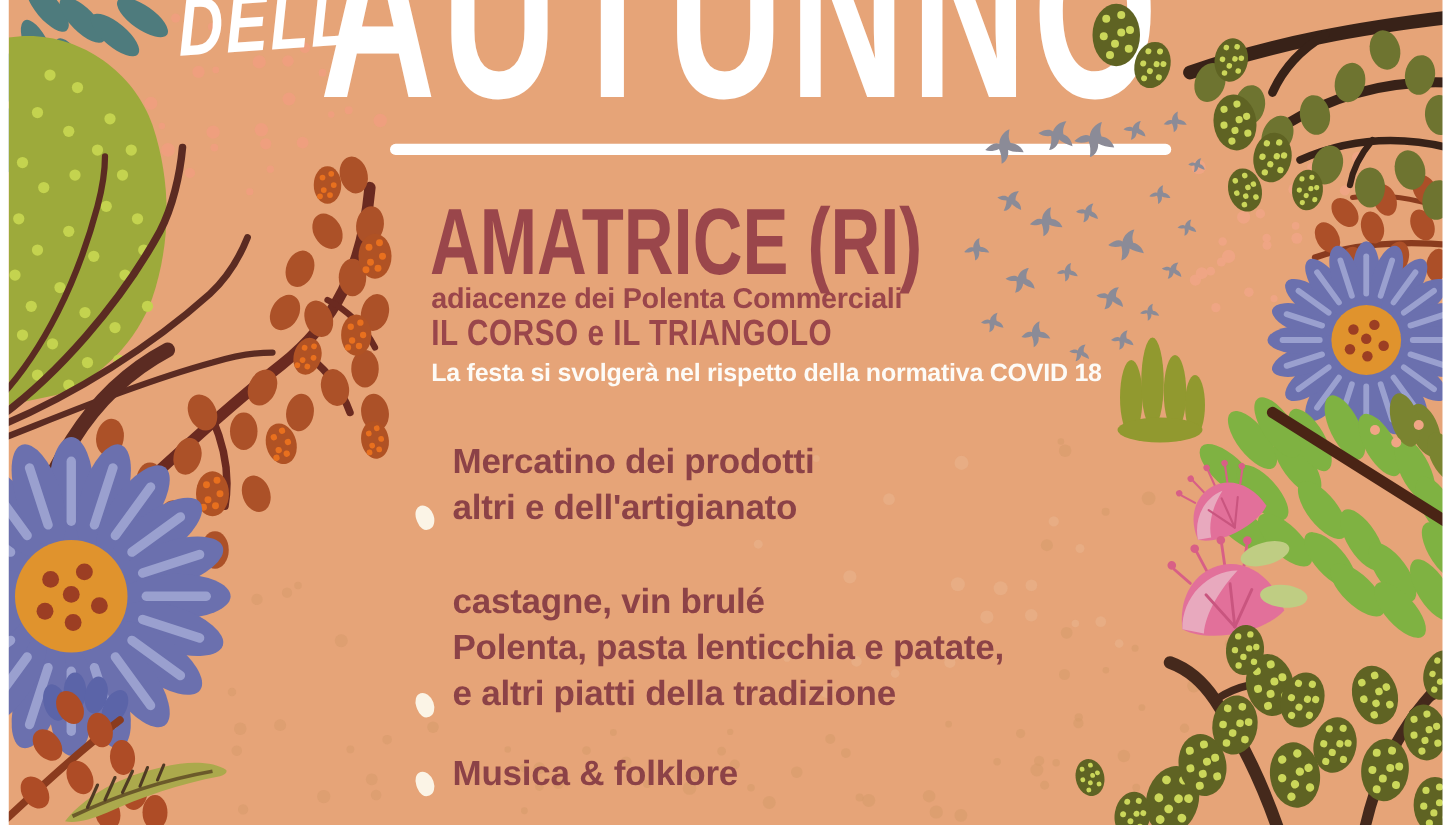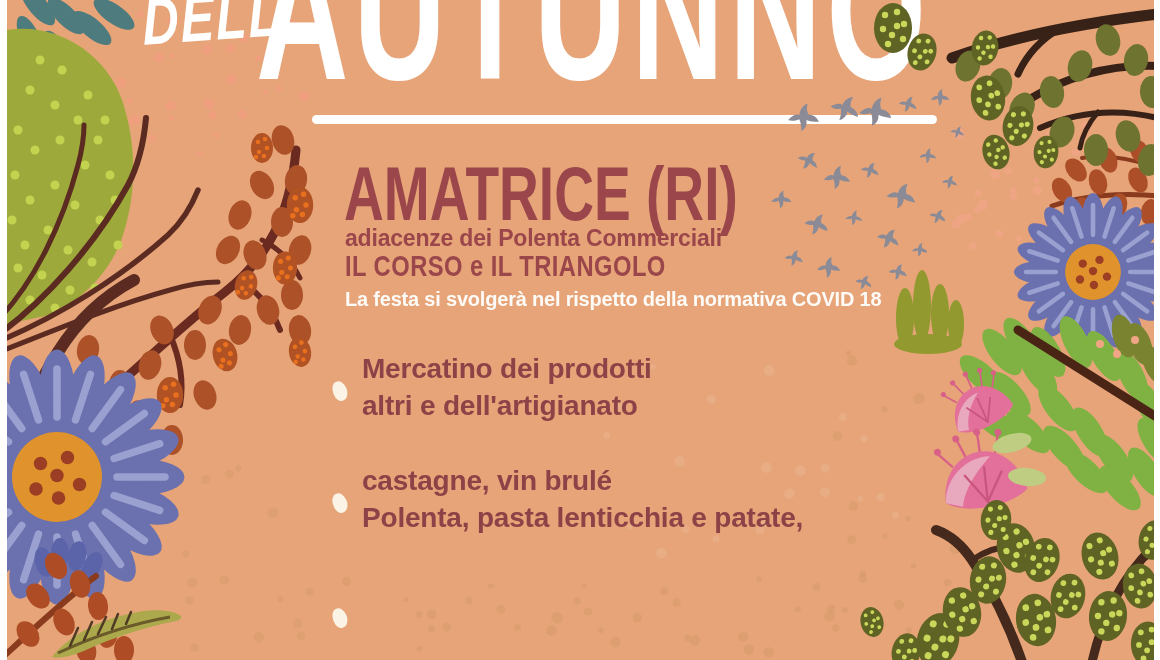--- a/index.html
+++ b/index.html
@@ -19,21 +19,21 @@
 
   .city{position:absolute;left:344px;top:150px;font-size:58px;font-weight:bold;color:#9A464B;
       transform:scale(0.95,1.3);transform-origin:left top;white-space:nowrap}
   .venue-intro{position:absolute;left:345px;top:225px;font-size:23px;font-weight:bold;color:#9A464B;
       letter-spacing:-0.2px;white-space:nowrap}
   .venue-names{position:absolute;left:345px;top:250px;font-size:27px;font-weight:bold;color:#9A464B;
       letter-spacing:0.5px;transform:scale(0.88,1.08);transform-origin:left top;white-space:nowrap}
   .covid{position:absolute;left:345px;top:288px;font-size:20px;font-weight:bold;color:#FDFBF7;
       letter-spacing:-0.2px;white-space:nowrap}
 
-  .hl-item{position:absolute;left:333px;display:flex;align-items:center}
+  .hl-item{position:absolute;left:333px;display:flex;align-items:flex-end}
   .hl-1{top:350px}.hl-2{top:462px}.hl-3{top:600px}
   .bullet{flex:0 0 14px;width:14px;height:20px;background:#FBF4E6;margin:8px 15px 0 0;
       border-radius:52% 58% 55% 50%;transform:rotate(-20deg)}
   .hl-text{font-size:28px;font-weight:bold;color:#8C4247;line-height:1.33;letter-spacing:-0.2px;white-space:nowrap}
 </style>
 </head>
 <body>
 
 <div id="page">
 
@@ -523,25 +523,29 @@
         <div>Mercatino dei prodotti</div>
         <div>altri e dell'artigianato</div>
       </div>
     </div>
 
     <div class="hl-item hl-2">
       <span class="bullet"></span>
       <div class="hl-text">
         <div>castagne, vin brulé</div>
         <div>Polenta, pasta lenticchia e patate,</div>
+        <div>e altri piatti della tradizione</div>
       </div>
     </div>
 
     <div class="hl-item hl-3">
       <span class="bullet"></span>
+      <div class="hl-text">
+        <div>Musica &amp; folklore</div>
+      </div>
     </div>
   </div>
 
   <svg class="layer z3" viewBox="0 0 1160 660" style="pointer-events:none">
     <g stroke="#382218" fill="none" stroke-linecap="round">
       <path d="M1158,14 C1090,22 1020,34 952,58" stroke-width="11"></path>
       <path d="M1060,28 C1040,40 1026,56 1018,74" stroke-width="7"></path>
       <path d="M1158,66 C1108,64 1064,78 1028,100" stroke-width="8"></path>
       <path d="M1158,118 C1116,108 1076,112 1040,128" stroke-width="6"></path>
       <path d="M1098,112 C1088,124 1082,136 1080,148" stroke-width="5"></path>

